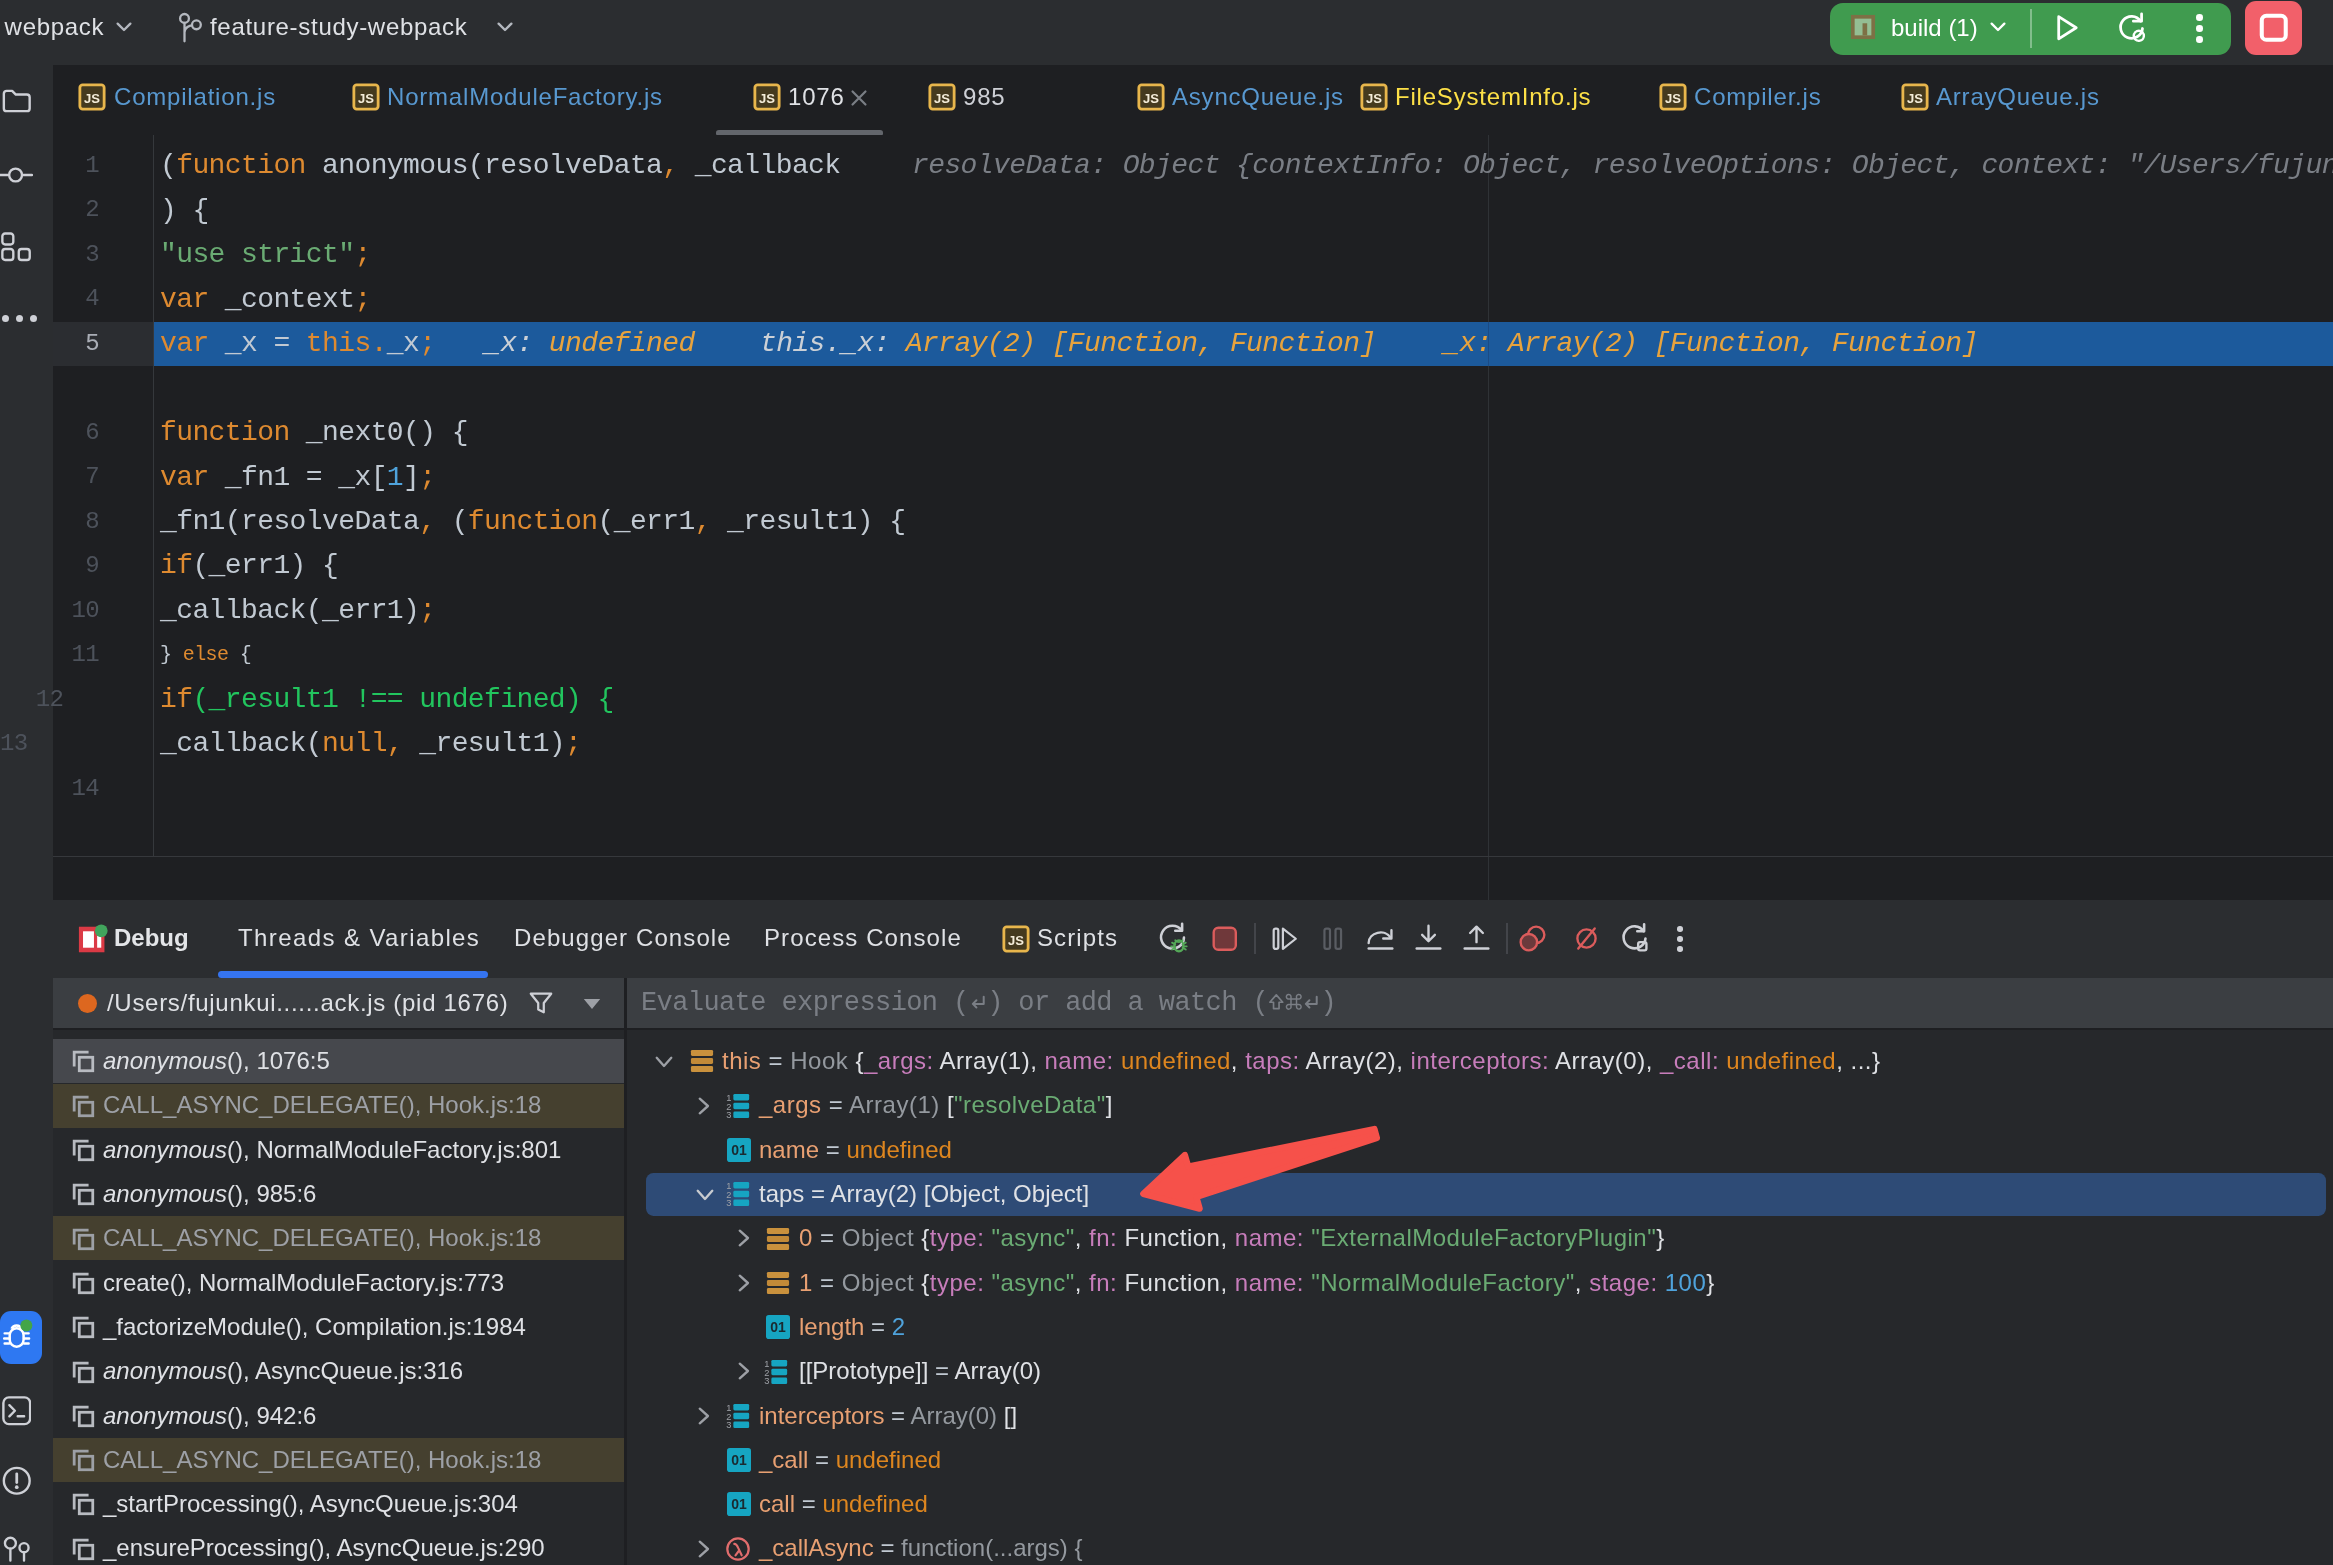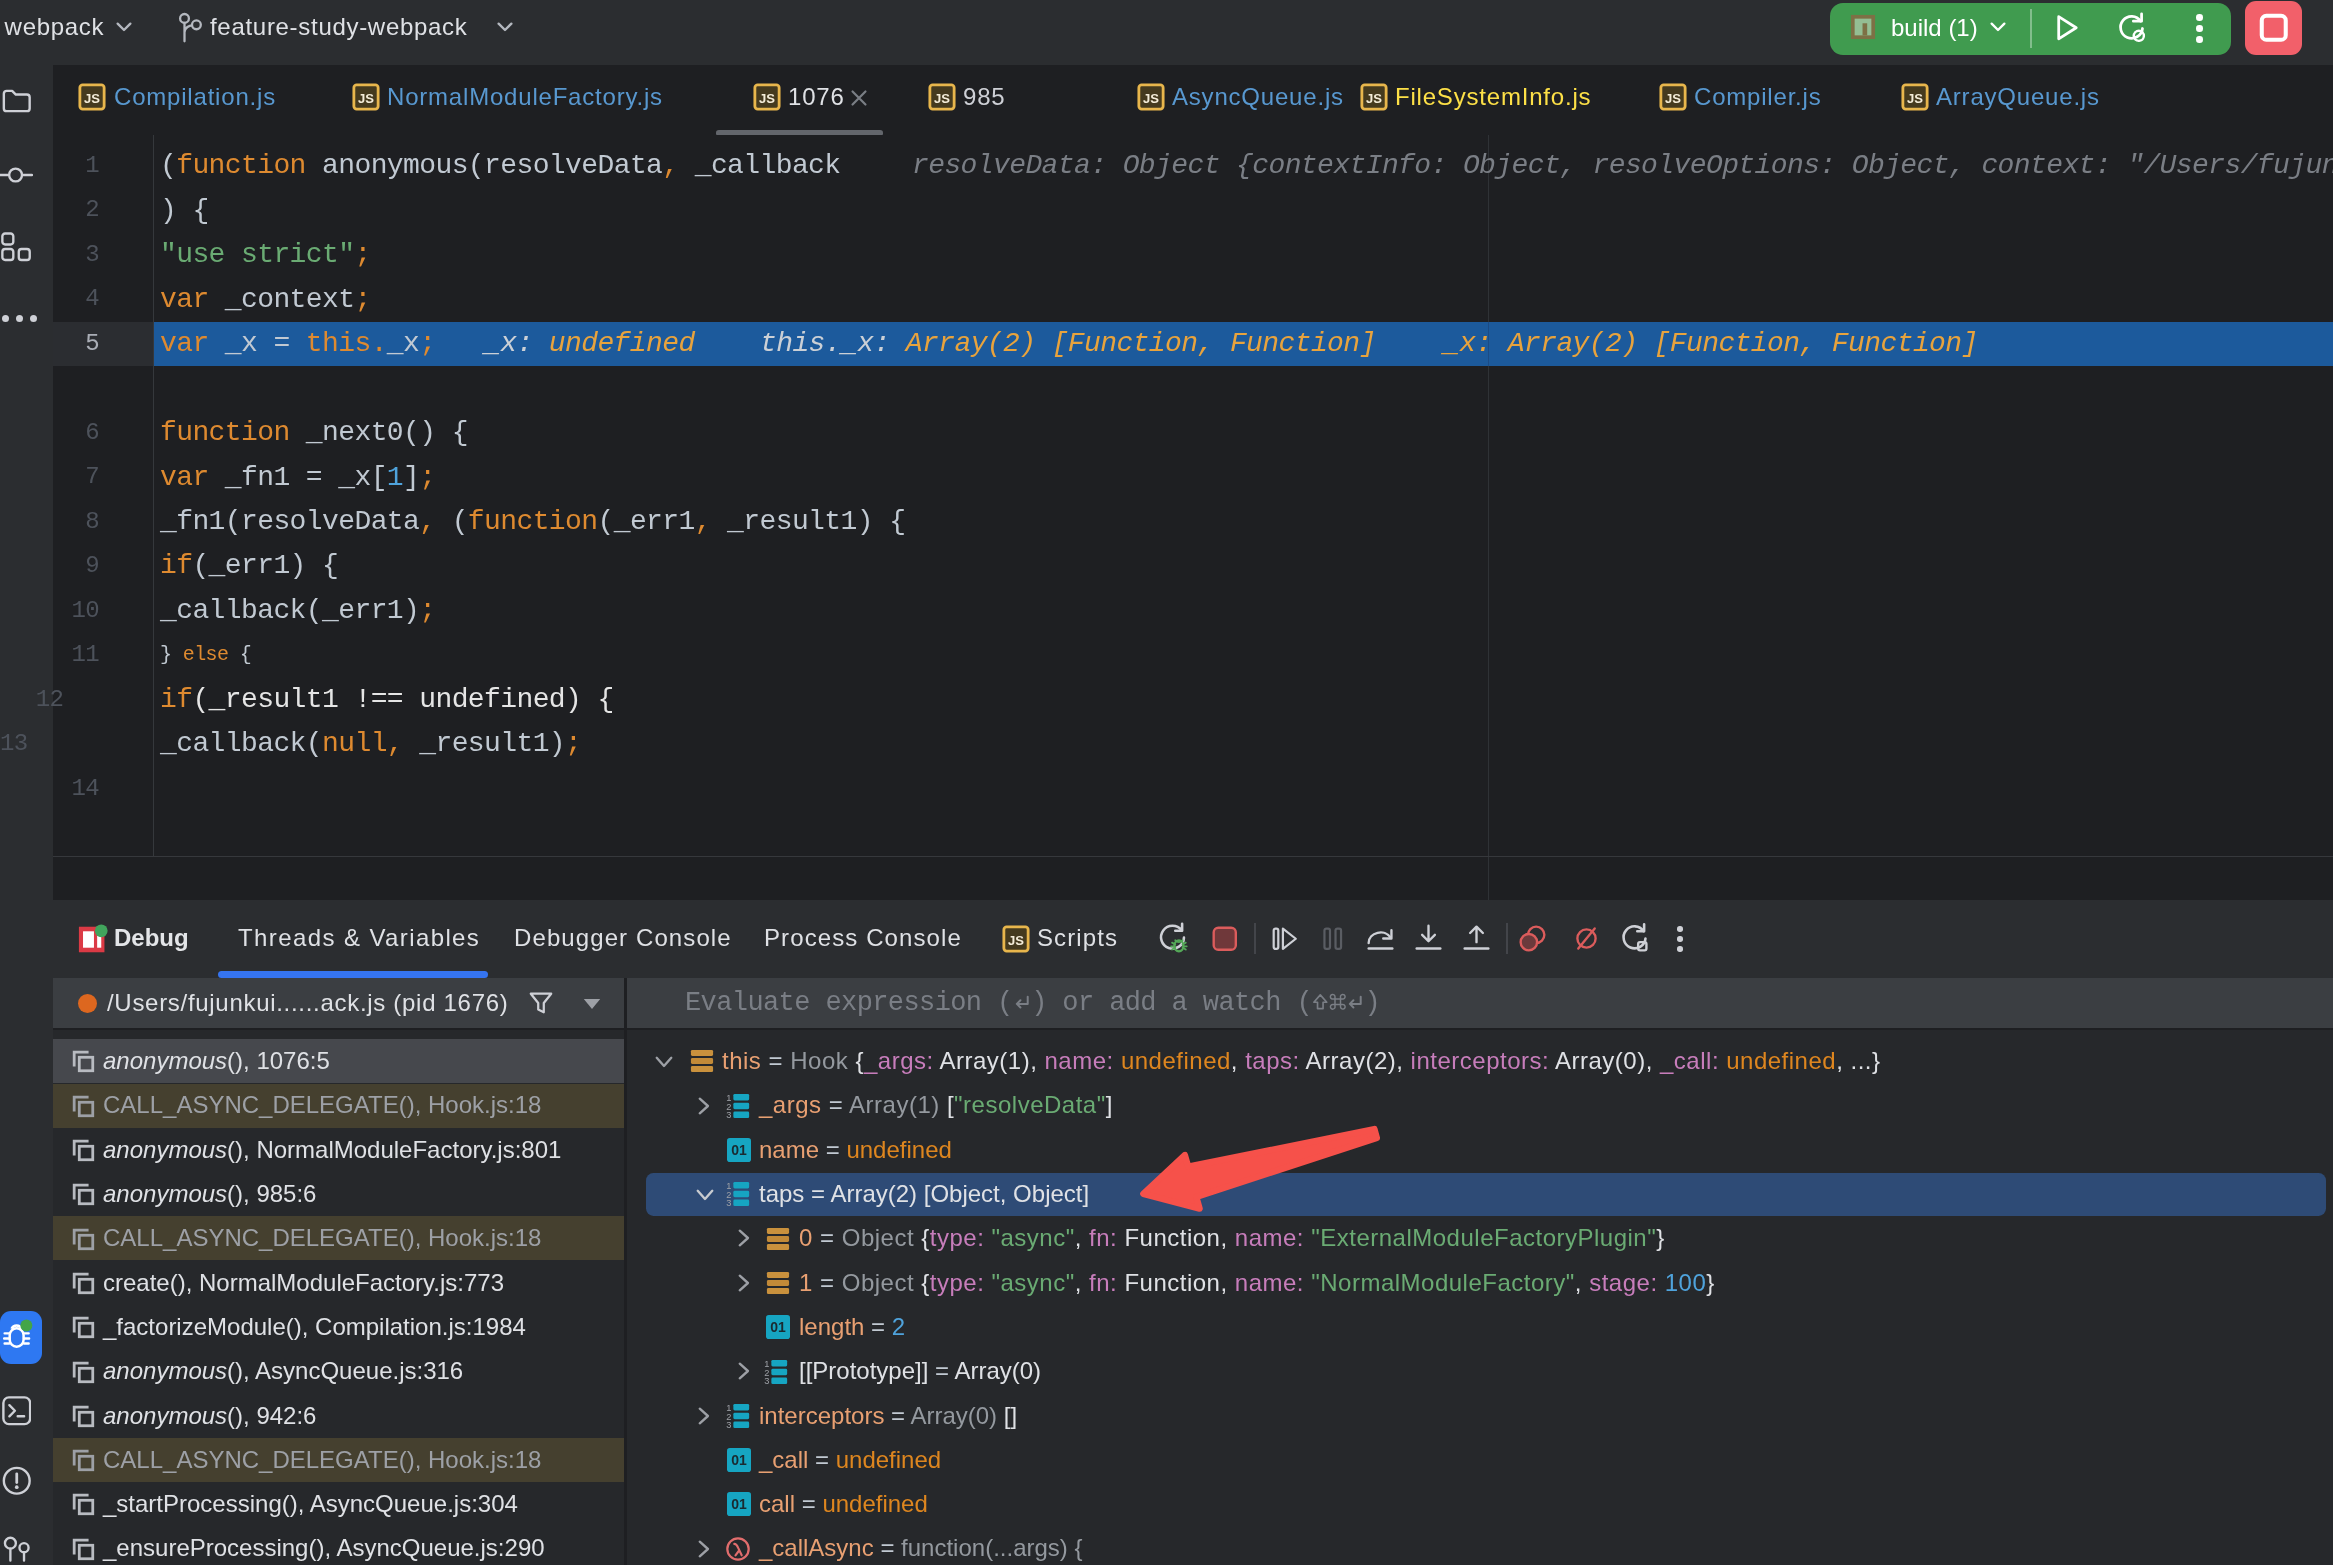--- a/index.html
+++ b/index.html
@@ -157,21 +157,21 @@
 <div class="abs mono" style="left:160px;top:193px;font-size:28px;line-height:36px;color:#C1C9D2;"><span style="color:#C1C9D2;">) {</span></div>
 <div class="abs mono" style="left:160px;top:237px;font-size:28px;line-height:36px;color:#C1C9D2;"><span style="color:#6AAB73;">"use strict"</span><span style="color:#DE8A30;">;</span></div>
 <div class="abs mono" style="left:160px;top:282px;font-size:28px;line-height:36px;color:#C1C9D2;"><span style="color:#DE8A30;">var</span><span style="color:#C1C9D2;"> _context</span><span style="color:#DE8A30;">;</span></div>
 <div class="abs mono" style="left:160px;top:326px;font-size:28px;line-height:36px;color:#C1C9D2;"><span style="color:#DE8A30;">var</span><span style="color:#C1C9D2;"> _x = </span><span style="color:#DE8A30;">this</span><span style="color:#DE8A30;">.</span><span style="color:#C1C9D2;">_x</span><span style="color:#DE8A30;">;</span></div>
 <div class="abs mono" style="left:160px;top:415px;font-size:28px;line-height:36px;color:#C1C9D2;"><span style="color:#DE8A30;">function</span><span style="color:#C1C9D2;"> _next0() {</span></div>
 <div class="abs mono" style="left:160px;top:460px;font-size:28px;line-height:36px;color:#C1C9D2;"><span style="color:#DE8A30;">var</span><span style="color:#C1C9D2;"> _fn1 = _x[</span><span style="color:#4FA3DC;">1</span><span style="color:#C1C9D2;">]</span><span style="color:#DE8A30;">;</span></div>
 <div class="abs mono" style="left:160px;top:504px;font-size:28px;line-height:36px;color:#C1C9D2;"><span style="color:#C1C9D2;">_fn1(resolveData</span><span style="color:#DE8A30;">,</span><span style="color:#C1C9D2;"> (</span><span style="color:#DE8A30;">function</span><span style="color:#C1C9D2;">(_err1</span><span style="color:#DE8A30;">,</span><span style="color:#C1C9D2;"> _result1) {</span></div>
 <div class="abs mono" style="left:160px;top:548px;font-size:28px;line-height:36px;color:#C1C9D2;"><span style="color:#DE8A30;">if</span><span style="color:#C1C9D2;">(_err1) {</span></div>
 <div class="abs mono" style="left:160px;top:593px;font-size:28px;line-height:36px;color:#C1C9D2;"><span style="color:#C1C9D2;">_callback(_err1)</span><span style="color:#DE8A30;">;</span></div>
 <div class="abs mono" style="left:160px;top:637px;font-size:20px;line-height:36px;color:#C1C9D2;"><span style="color:#C1C9D2;">} </span><span style="color:#DE8A30;">else</span><span style="color:#C1C9D2;"> {</span></div>
-<div class="abs mono" style="left:160px;top:682px;font-size:28px;line-height:36px;color:#C1C9D2;"><span style="color:#DE8A30;">if</span><span style="color:#e5e5e5;">(_result1 !== undefined) {</span></div>
+<div class="abs mono" style="left:160px;top:682px;font-size:28px;line-height:36px;color:#C1C9D2;"><span style="color:#DE8A30;">if</span><span style="color:#22c55e;">(_result1 !== undefined) {</span></div>
 <div class="abs mono" style="left:160px;top:726px;font-size:28px;line-height:36px;color:#C1C9D2;"><span style="color:#C1C9D2;">_callback(</span><span style="color:#DE8A30;">null</span><span style="color:#DE8A30;">,</span><span style="color:#C1C9D2;"> _result1)</span><span style="color:#DE8A30;">;</span></div>
 <div class="abs mono" style="left:912px;top:148px;font-size:28px;line-height:36px;color:#7A7E85;font-style:italic;"><span style="color:#7A7E85;">resolveData: Object {contextInfo: Object, resolveOptions: Object, context: "/Users/fujunkui/workspace</span></div>
 <div class="abs mono" style="left:484px;top:326px;font-size:28px;line-height:36px;color:#CBD0D6;font-style:italic;"><span style="color:#CBD0D6;">_x: </span><span style="color:#E8A33D;">undefined</span></div>
 <div class="abs mono" style="left:760px;top:326px;font-size:28px;line-height:36px;color:#CBD0D6;font-style:italic;"><span style="color:#CBD0D6;">this._x: </span><span style="color:#E8A33D;">Array(2) [Function, Function]</span></div>
 <div class="abs mono" style="left:1443px;top:326px;font-size:28px;line-height:36px;color:#E8A33D;font-style:italic;"><span style="color:#E8A33D;">_x: Array(2) [Function, Function]</span></div>
 <div class="abs" style="left:53px;top:900px;width:2281px;height:78px;background:#2B2D30;"></div>
 <svg class="abs" style="left:78px;top:924px" width="31" height="31" viewBox="0 0 34 34">
     <rect x="1" y="3" width="28" height="28" fill="#DB3A45"></rect>
     <rect x="5.5" y="8" width="12" height="18" fill="#FFFFFF"></rect>
     <rect x="21" y="8" width="4.5" height="18" fill="#FFFFFF"></rect>
@@ -240,21 +240,21 @@
 <div class="abs" style="left:53px;top:1028px;width:2281px;height:1.8px;background:#1E1F22;"></div>
 <div class="abs" style="left:624px;top:978px;width:2.8px;height:587px;background:#1E1F22;"></div>
 <div class="abs" style="left:78px;top:994px;width:19.4px;height:19.4px;border-radius:50%;background:#DD671F"></div>
 <div class="abs ui" style="left:107px;top:988px;font-size:24px;line-height:30px;color:#DFE1E5;letter-spacing:0.7px;">/Users/fujunkui......ack.js (pid 1676)</div>
 <svg class="abs" style="left:528px;top:990px" width="26" height="26" viewBox="0 0 28 28">
     <path d="M3 4 H25 L17 14 V24 L11 21 V14 Z" fill="none" stroke="#CED0D6" stroke-width="2.4" stroke-linejoin="round"></path>
   </svg>
 <svg class="abs" style="left:582px;top:997px" width="20" height="14.8" viewBox="0 0 22 16">
     <path d="M2 2 L11 13 L20 2 Z" fill="#9DA0A6"></path>
   </svg>
-<div class="abs mono" style="left:641px;top:986px;font-size:27px;line-height:34px;color:#7A7E85;margin-left:44px;"><span style="color:#7A7E85;">Evaluate expression (</span><svg style="display:inline-block;vertical-align:-2.8px" width="18.5" height="20" viewBox="0 0 20 22">
+<div class="abs mono" style="left:641px;top:986px;font-size:27px;line-height:34px;color:#7A7E85;"><span style="color:#7A7E85;">Evaluate expression (</span><svg style="display:inline-block;vertical-align:-2.8px" width="18.5" height="20" viewBox="0 0 20 22">
       <path d="M16 4 V12 H5 M8 8 L4 12 L8 16" fill="none" stroke="#7A7E85" stroke-width="2.2" stroke-linecap="round" stroke-linejoin="round"></path>
     </svg><span style="color:#7A7E85;">) or add a watch (</span><svg style="display:inline-block;vertical-align:-1.8px" width="16.6" height="18.5" viewBox="0 0 18 20">
       <path d="M9 2 L16 10 H12 V17 H6 V10 H2 Z" fill="none" stroke="#7A7E85" stroke-width="1.8" stroke-linejoin="round"></path>
     </svg><svg style="display:inline-block;vertical-align:-1.8px" width="17.5" height="18.5" viewBox="0 0 19 20">
       <path d="M6.5 6.5 H12.5 V12.5 H6.5 Z M6.5 6.5 H4.5 A2.5 2.5 0 1 1 6.5 4 Z M12.5 6.5 V4.5 A2.5 2.5 0 1 1 15 6.5 Z M12.5 12.5 H14.5 A2.5 2.5 0 1 1 12.5 15 Z M6.5 12.5 V14.5 A2.5 2.5 0 1 1 4 12.5 Z" fill="none" stroke="#7A7E85" stroke-width="1.6" stroke-linejoin="round"></path>
     </svg><svg style="display:inline-block;vertical-align:-2.8px" width="18.5" height="20" viewBox="0 0 20 22">
       <path d="M16 4 V12 H5 M8 8 L4 12 L8 16" fill="none" stroke="#7A7E85" stroke-width="2.2" stroke-linecap="round" stroke-linejoin="round"></path>
     </svg><span style="color:#7A7E85;">)</span></div>
 <div class="abs" style="left:53px;top:1030px;width:571px;height:535px;background:#26282B;"></div>
 <div class="abs" style="left:53px;top:1039px;width:571px;height:44px;background:#46484D;"></div>

